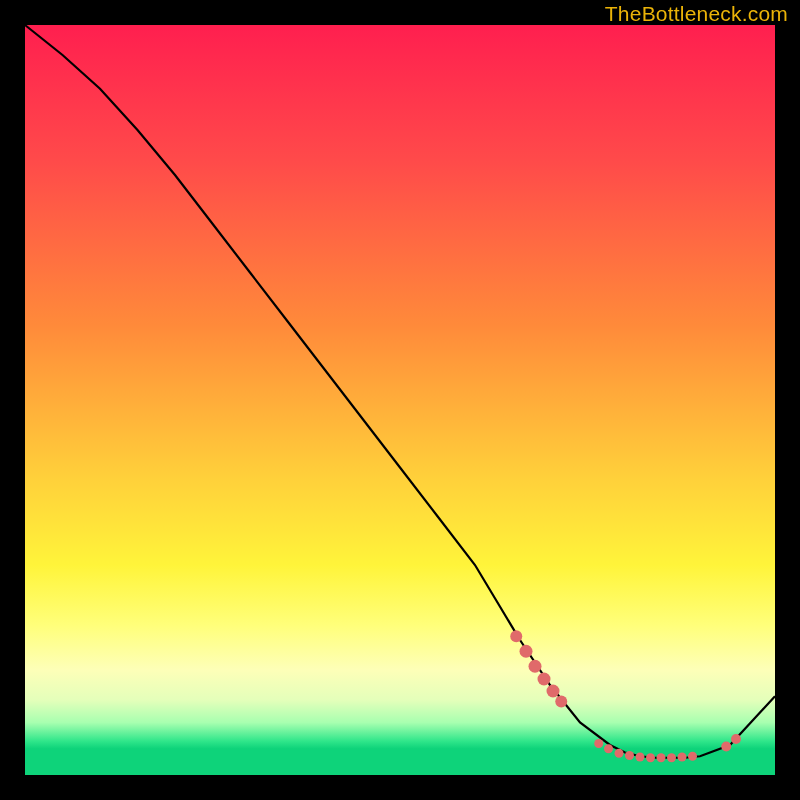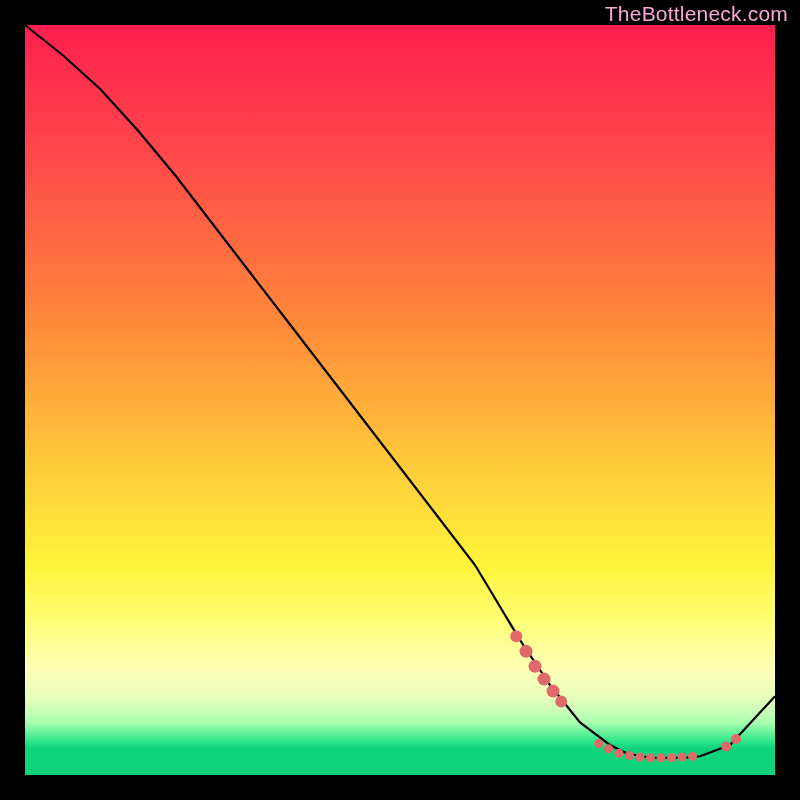--- a/index.html
+++ b/index.html
@@ -7,21 +7,21 @@
     width: 800px;
     height: 800px;
     background: #000;
     position: relative;
     font-family: Arial, Helvetica, sans-serif;
   }
   .watermark {
     position: absolute;
     top: 2px;
     right: 12px;
-    color: #f9a8d4;
+    color: #eab308;
     font-size: 21px;
     letter-spacing: 0.2px;
     z-index: 3;
   }
   .plot-area {
     position: absolute;
     left: 25px;
     top: 25px;
     width: 750px;
     height: 750px;

